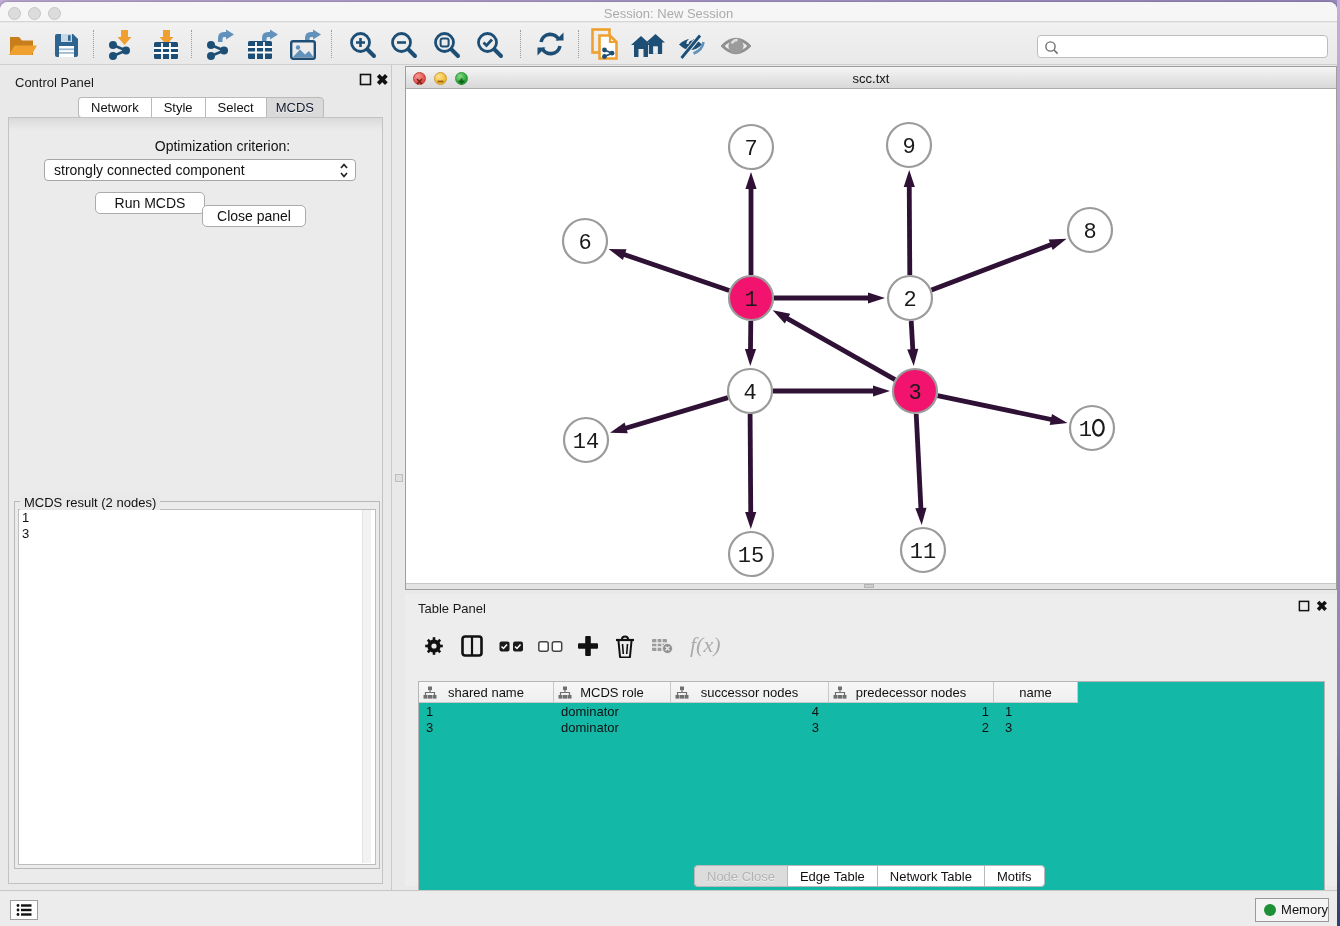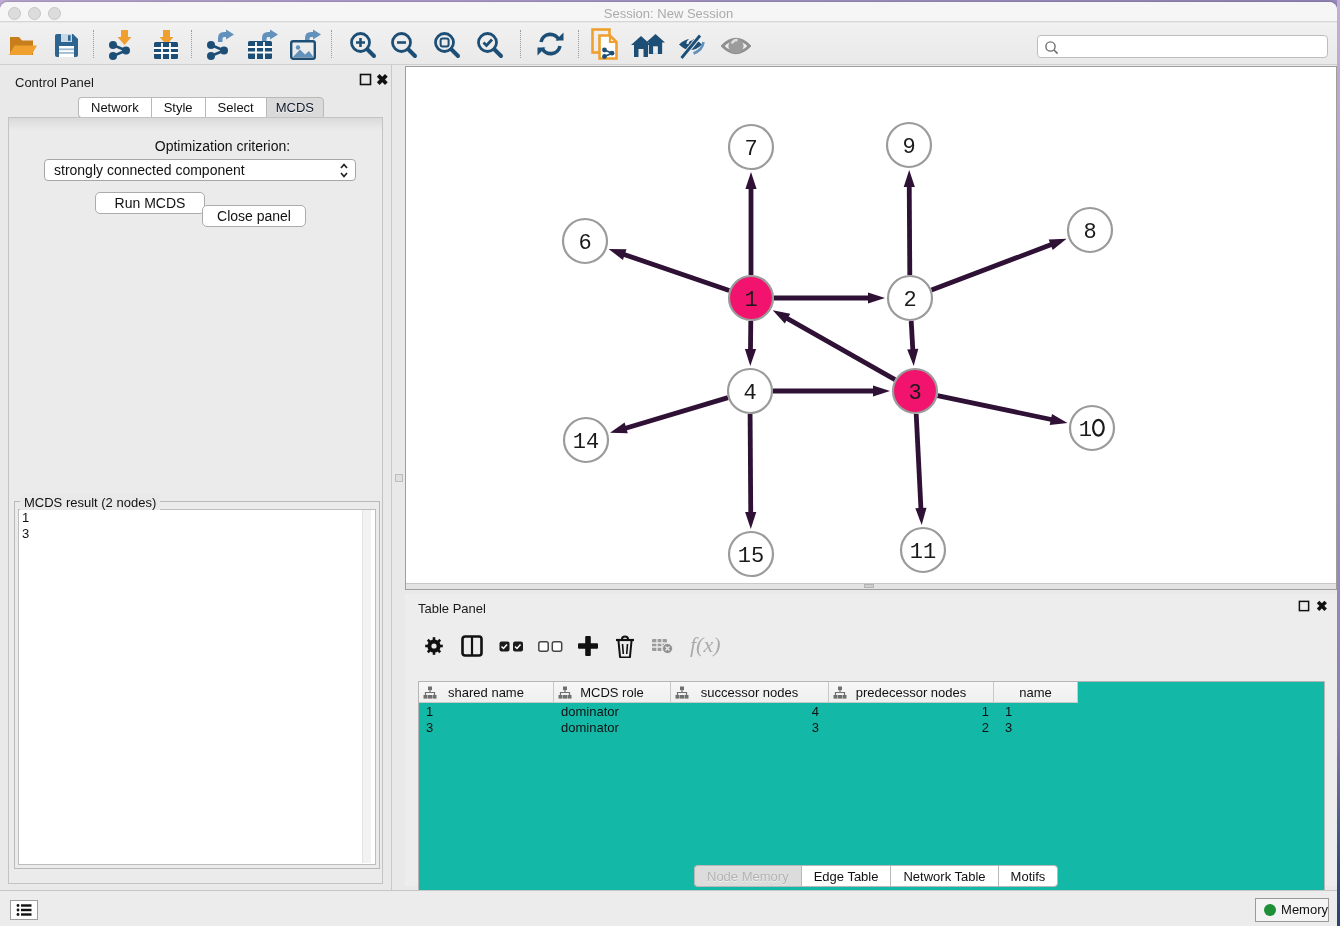--- a/index.html
+++ b/index.html
@@ -206,20 +206,32 @@
       <div class="gb-border"></div>
       <div class="gb-pane"></div>
       <div class="gb-title">MCDS result (2 nodes)</div>
       <div class="gb-content">1<br>3</div>
       <div class="gb-scroll"></div>
     </div>
   </div>
 
   <div style="position:absolute;left:395px;top:472px;width:8px;height:8px;background:#DFDFDF;border:1px solid #BDBDBD;"></div>
   <div class="netwin">
+    <div class="net-titlebar">
+      <div class="tlb" style="left:7px; background:radial-gradient(circle at 35% 30%,#F49C95,#E3544B 60%,#C93830); border:1px solid #BE3E36;"><svg width="11" height="11" viewBox="0 0 11 11">
+            <path d="M3 3 L8 8 M8 3 L3 8" stroke="#7E1F1A" stroke-width="1.6"></path>
+          </svg></div>
+      <div class="tlb" style="left:28px; background:radial-gradient(circle at 35% 30%,#FBE28E,#F5BE3D 60%,#DE9F1F); border:1px solid #D29A29;"><svg width="11" height="11" viewBox="0 0 11 11">
+            <path d="M2.5 5.5 L8.5 5.5" stroke="#966412" stroke-width="1.8"></path>
+          </svg></div>
+      <div class="tlb" style="left:49px; background:radial-gradient(circle at 35% 30%,#8CD98A,#2EA93C 60%,#1D8A2C); border:1px solid #2F9435;"><svg width="11" height="11" viewBox="0 0 11 11">
+            <path d="M5.5 2.5 L5.5 8.5 M2.5 5.5 L8.5 5.5" stroke="#115E1B" stroke-width="1.8"></path>
+          </svg></div>
+      <div class="net-title">scc.txt</div>
+    </div>
     <svg id="graphsvg" width="930" height="495" viewBox="405 87 930 495" style="position:absolute;left:0;top:21px;">
     <line x1="750.0" y1="274.0" x2="750.0" y2="180.3" stroke="#2E1135" stroke-width="4.8"></line>
 <polygon points="750.0,171.0 755.6,188.0 744.4,188.0" fill="#2E1135"></polygon>
 <line x1="728.2" y1="289.5" x2="616.5" y2="251.2" stroke="#2E1135" stroke-width="4.8"></line>
 <polygon points="607.6,248.1 625.5,248.3 621.9,258.9" fill="#2E1135"></polygon>
 <line x1="773.0" y1="297.0" x2="874.6" y2="297.0" stroke="#2E1135" stroke-width="4.8"></line>
 <polygon points="884.0,297.0 867.0,302.6 867.0,291.4" fill="#2E1135"></polygon>
 <line x1="749.8" y1="320.0" x2="749.4" y2="355.7" stroke="#2E1135" stroke-width="4.8"></line>
 <polygon points="749.3,365.0 743.9,347.9 755.1,348.1" fill="#2E1135"></polygon>
 <line x1="908.8" y1="274.0" x2="908.2" y2="178.3" stroke="#2E1135" stroke-width="4.8"></line>
@@ -368,21 +380,21 @@
           <div class="trow" style="left:510px;width:60px;text-align:right;top:22px;">1</div>
           <div class="trow" style="left:586px;top:22px;">1</div>
           <div class="trow" style="left:7px;top:38px;">3</div>
           <div class="trow" style="left:142px;top:38px;">dominator</div>
           <div class="trow" style="left:340px;width:60px;text-align:right;top:38px;">3</div>
           <div class="trow" style="left:510px;width:60px;text-align:right;top:38px;">2</div>
           <div class="trow" style="left:586px;top:38px;">3</div>
         </div>
     </div>
     <div class="bottomtabs">
-      <div class="btab sel">Node Memory</div>
+      <div class="btab sel">Node Close</div>
       <div class="btab">Edge Table</div>
       <div class="btab">Network Table</div>
       <div class="btab">Motifs</div>
     </div>
   </div>
 
   <div class="statusbar">
     <div class="listbtn"><svg width="16" height="14" viewBox="0 0 16 14" style="margin-top:2px;">
           <circle cx="2" cy="2.5" r="1.4" fill="#111"></circle>
           <circle cx="2" cy="7" r="1.4" fill="#111"></circle>

